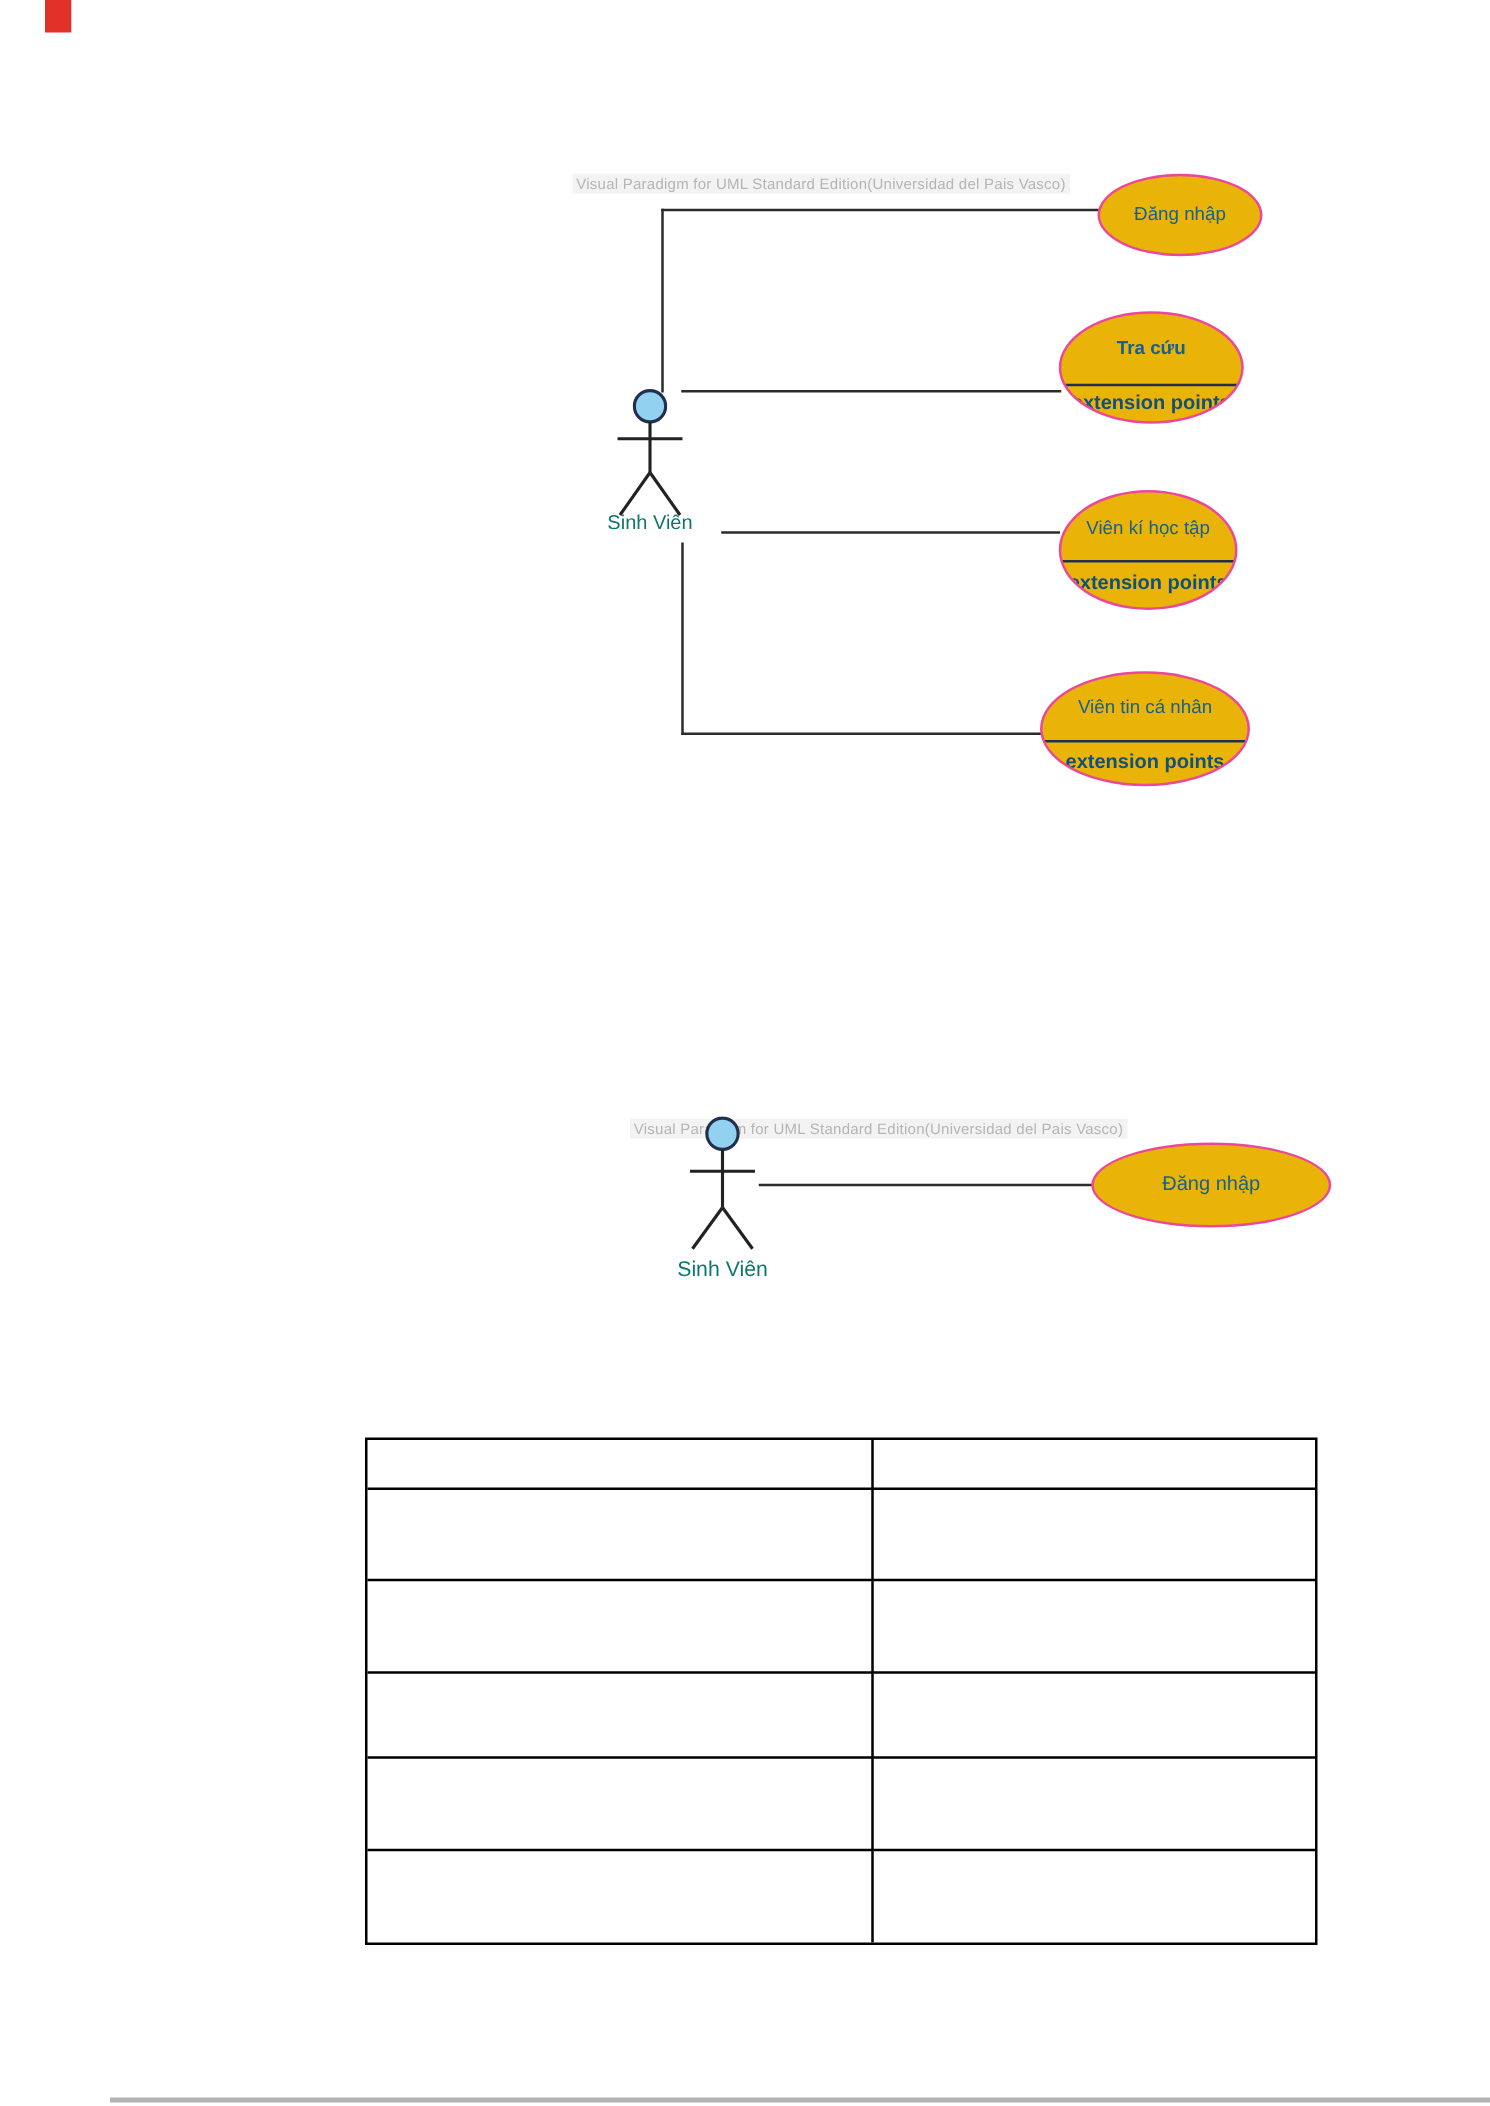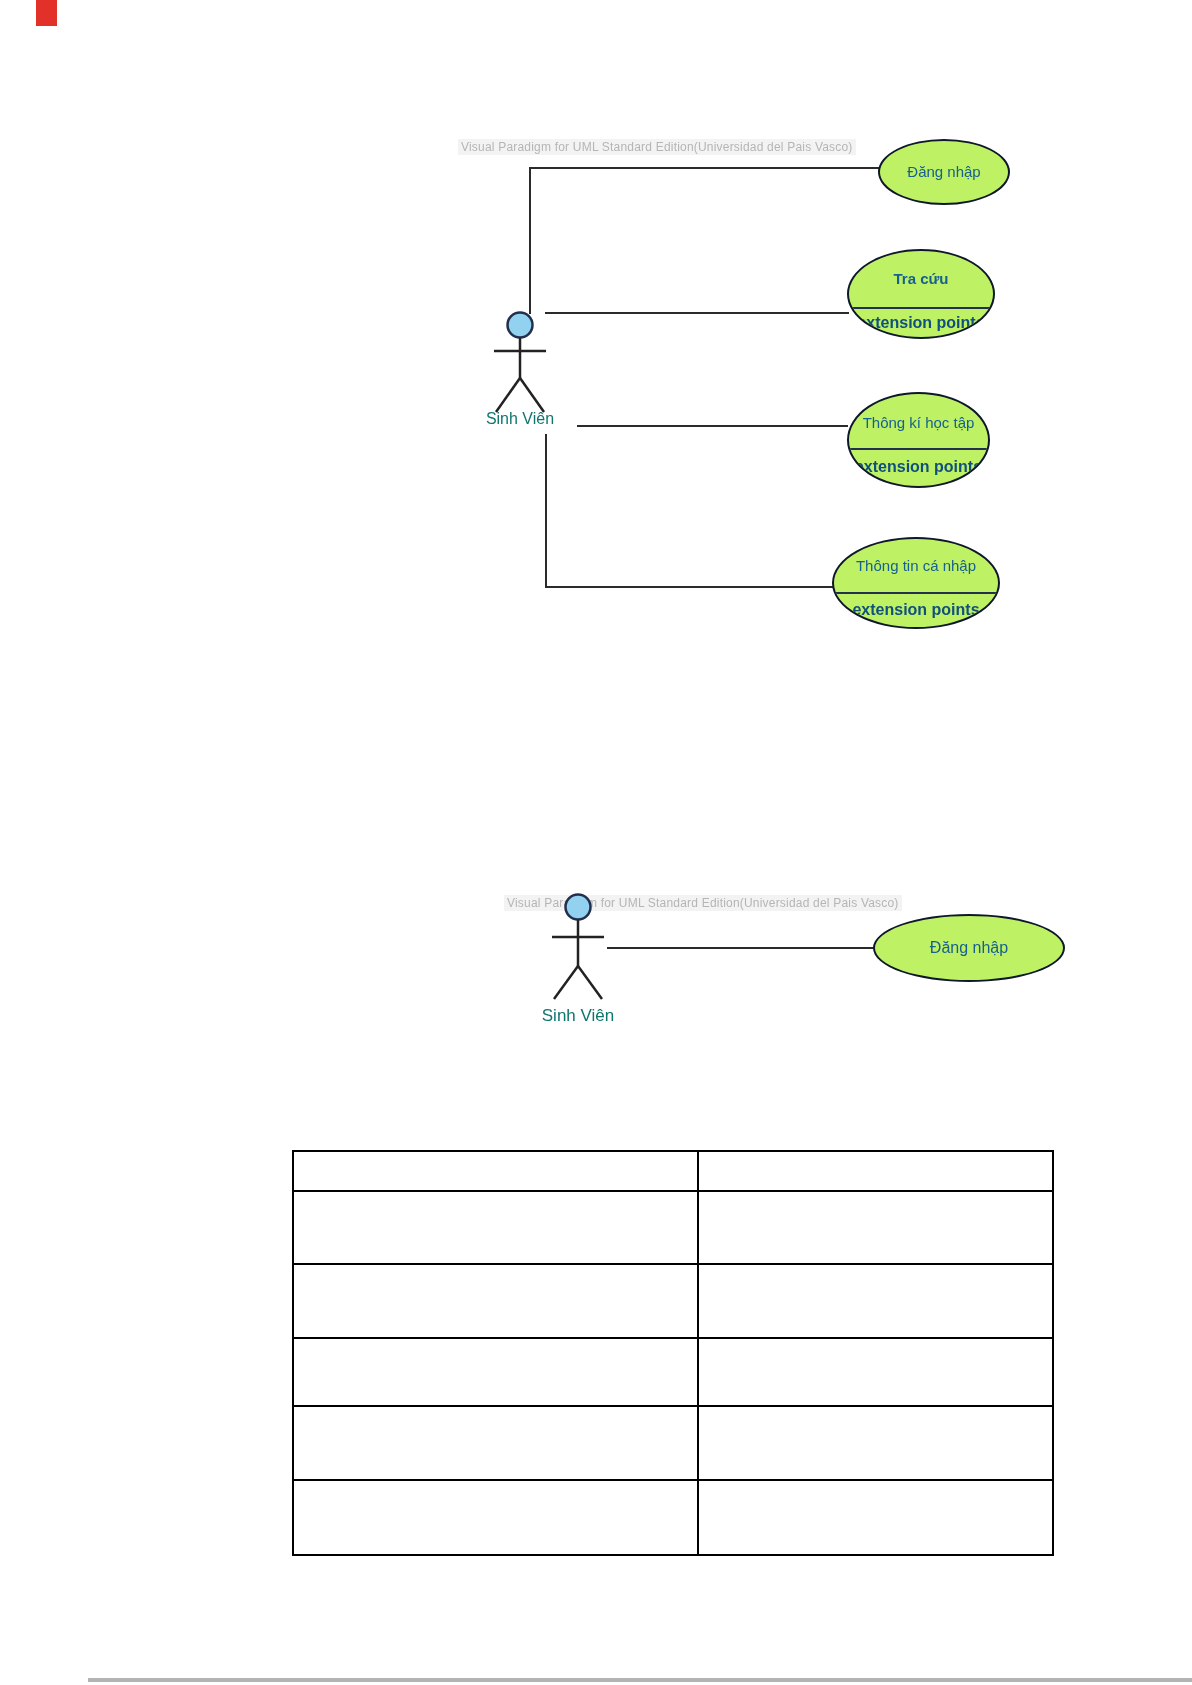--- a/index.html
+++ b/index.html
@@ -18,21 +18,21 @@
   .wm2{left:504px;top:895px;}
 
   .line{position:absolute;background:#2b2b2b;}
 
   .actor-label{
     position:absolute;color:#0f766e;font-size:16px;text-align:center;white-space:nowrap;
   }
   .actor-svg{position:absolute;}
 
   .usecase{
-    position:absolute;background:#bef264;border:2px solid #0f172a;border-radius:50%;
+    position:absolute;background:#eab308;border:2px solid #ec4899;border-radius:50%;
     overflow:hidden;box-sizing:border-box;
   }
   .uc-label{
     position:absolute;left:0;right:0;text-align:center;color:#17608f;
     font-size:15px;white-space:nowrap;
   }
   .uc-ext{
     position:absolute;left:0;right:0;text-align:center;color:#10507c;
     font-size:16px;font-weight:bold;white-space:nowrap;
   }
@@ -96,27 +96,27 @@
       <div class="uc-label">Đăng nhập</div>
     </div>
 
     <div class="usecase uc2">
       <div class="uc-label">Tra cứu</div>
       <div class="uc-divider"></div>
       <div class="uc-ext">extension points</div>
     </div>
 
     <div class="usecase uc3">
-      <div class="uc-label">Thông kí học tập</div>
+      <div class="uc-label">Viên kí học tập</div>
       <div class="uc-divider"></div>
       <div class="uc-ext">extension points</div>
     </div>
 
     <div class="usecase uc4">
-      <div class="uc-label">Thông tin cá nhập</div>
+      <div class="uc-label">Viên tin cá nhân</div>
       <div class="uc-divider"></div>
       <div class="uc-ext">extension points</div>
     </div>
   </div>
 
   <div>
 
     <span class="watermark wm2">Visual Paradigm for UML Standard Edition(Universidad del Pais Vasco)</span>
 
     <div class="line" style="left:607px;top:947px;width:267px;height:2px;"></div>

